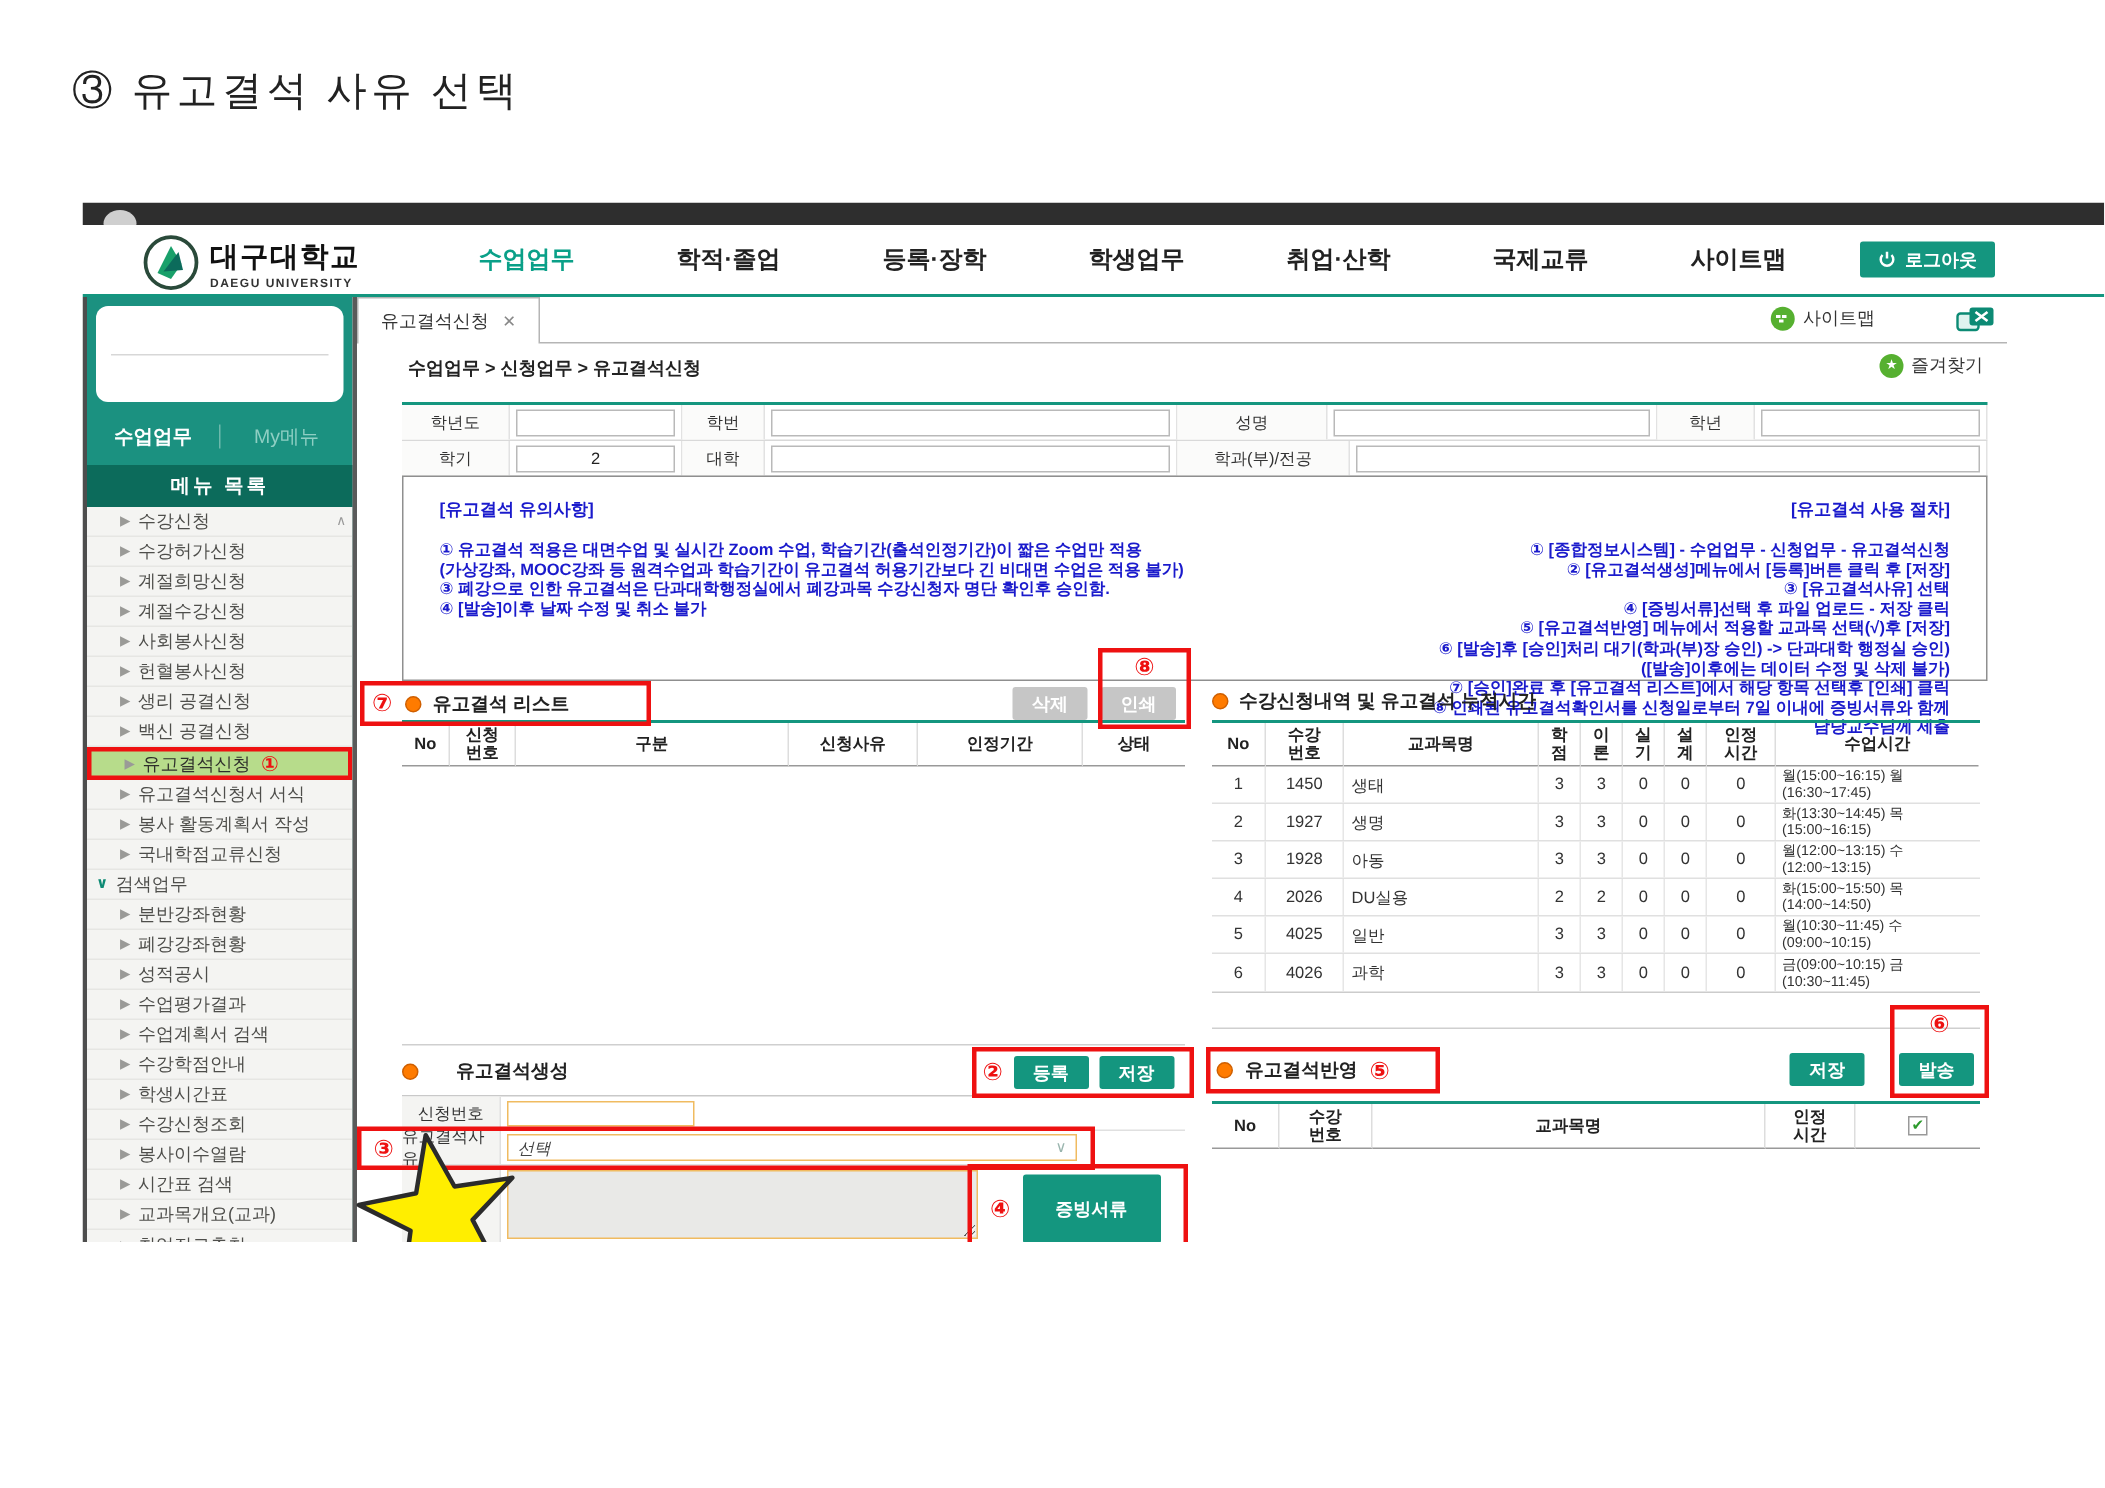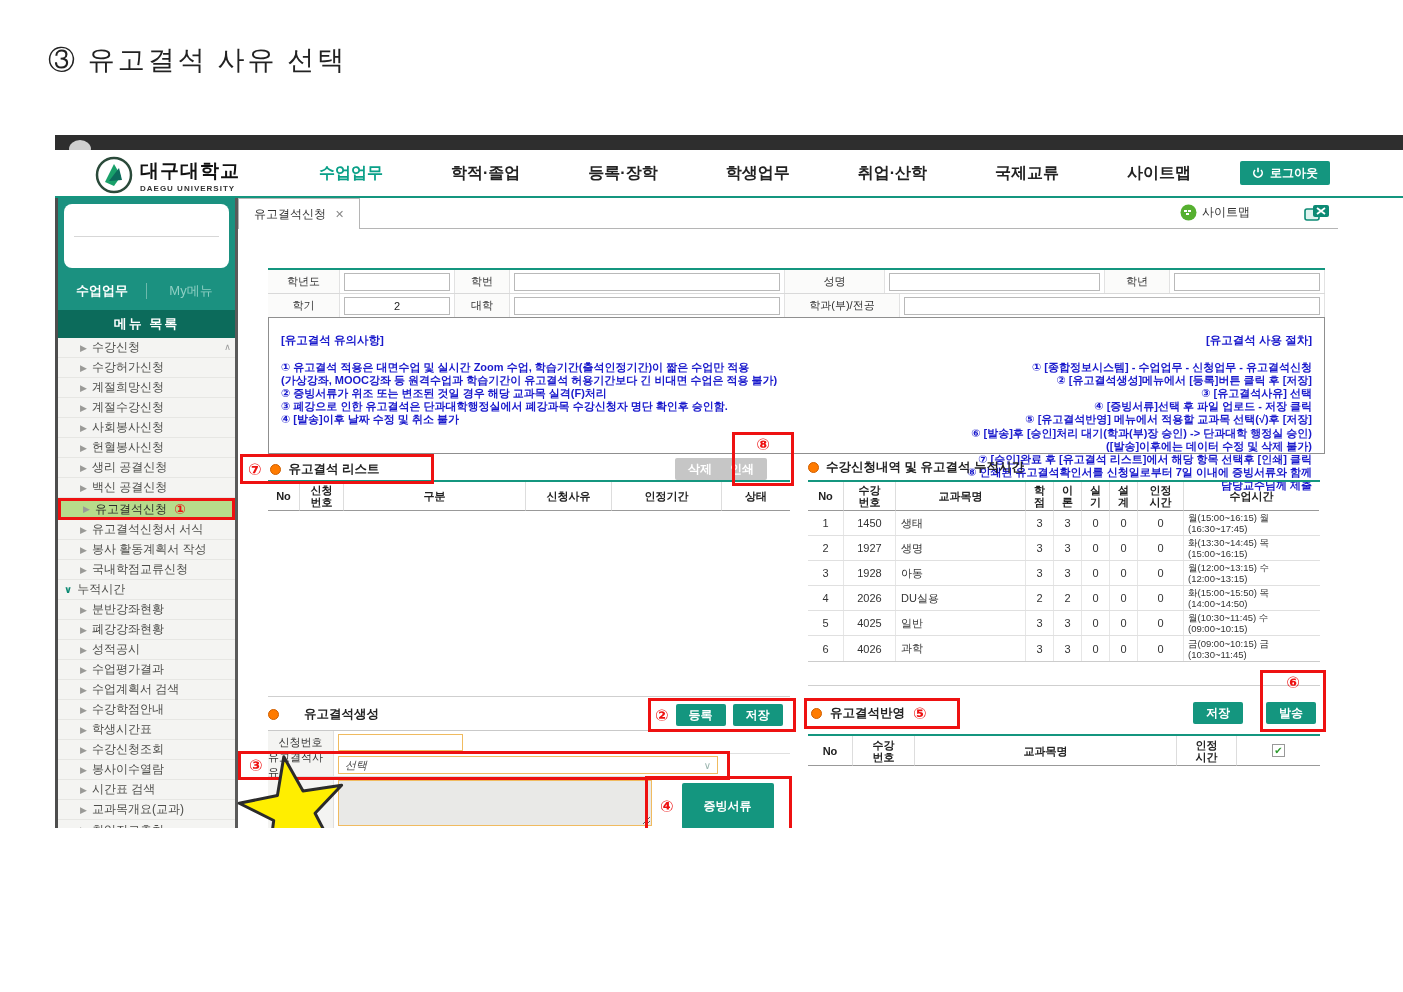--- a/index.html
+++ b/index.html
@@ -62,21 +62,21 @@
   .grn-circ { width:16px; height:16px; border-radius:50%; background:#56b030; color:#fff; font-size:9px; display:flex; align-items:center; justify-content:center; }
 
   
   .form-tbl { position:absolute; left:30px; top:70px; width:1057px; border-top:2px solid #14967f; }
   .form-row { display:grid; height:24px; border-bottom:1px solid #d9d9d9; }
   .fcell { border-right:1px solid #e2e2e2; display:flex; align-items:center; justify-content:center; }
   .flabel { font-size:11px; color:#333; background:#fbfbfa; }
   .finput { width:calc(100% - 8px); height:18px; border:1px solid #b9b9b9; background:#fff; font-size:11px; text-align:center; color:#222; }
 
   
-  .notice { position:absolute; left:30px; top:119px; width:1057px; height:137px; border:1px solid #8f8f8f; display:flex; padding:3px 12px; gap:8px; }
+  .notice { position:absolute; left:30px; top:119px; width:1057px; height:137px; border:1px solid #8f8f8f; display:flex; padding:3px 24px; gap:8px; }
   .ncol { color:#1a1acc; font-size:11px; font-weight:bold; line-height:13.2px; white-space:pre-line; }
   .ncol .nt { font-size:11.5px; }
   .ncol1 { width:590px; }
   .ncol2 { width:450px;text-align:right; }
 
   
   .bullet { width:11px; height:11px; border-radius:50%; background:#ff7b00; border:1px solid #cf5f00; display:inline-block; }
   .sec-title { font-size:12.5px; font-weight:bold; color:#222; }
   .circ-num { color:#ee1111; font-size:16px; font-weight:bold; }
   .redbox { position:absolute; border:3px solid #ee1111; }
@@ -220,21 +220,21 @@
           <div class="menu-item">
             <span class="arr">▶</span>
             <span class="lbl">봉사 활동계획서 작성</span>
           </div>
           <div class="menu-item">
             <span class="arr">▶</span>
             <span class="lbl">국내학점교류신청</span>
           </div>
           <div class="menu-section">
             <span class="chk">∨</span>
-            <span class="lbl">누적시간</span>
+            <span class="lbl">검색업무</span>
           </div>
           <div class="menu-item">
             <span class="arr">▶</span>
             <span class="lbl">분반강좌현황</span>
           </div>
           <div class="menu-item">
             <span class="arr">▶</span>
             <span class="lbl">폐강강좌현황</span>
           </div>
           <div class="menu-item">
@@ -299,20 +299,27 @@
           <span>사이트맵</span>
         </div>
         <div class="win-icon">
           <svg width="26" height="18" viewBox="0 0 26 18">
             <rect x="1" y="5" width="14" height="11" rx="2" fill="#dff3ef" stroke="#0c8a74" stroke-width="1.6"></rect>
             <rect x="9" y="1" width="16" height="12" rx="2" fill="#0c8a74"></rect>
             <path d="M13 4 l8 6 M21 4 l-8 6" stroke="#fff" stroke-width="1.8"></path>
           </svg>
         </div>
       </div>
+      <div class="crumb-row">
+        <div class="crumb">수업업무 &gt; 신청업무 &gt; 유고결석신청</div>
+        <div class="fav">
+          <span class="grn-circ">★</span>
+          <span>즐겨찾기</span>
+        </div>
+      </div>
 
       <div class="form-tbl">
           <div class="form-row" style="grid-template-columns: 72px 115px 55px 275px 100px 220px 65px 155px;">
             <div class="fcell flabel">학년도</div>
             <div class="fcell">
               <input class="finput" value="" style="">
             </div>
             <div class="fcell flabel">학번</div>
             <div class="fcell">
               <input class="finput" value="" style="">
@@ -338,37 +345,37 @@
             <div class="fcell flabel">학과(부)/전공</div>
             <div class="fcell">
               <input class="finput" value="" style="">
             </div>
           </div>
         </div>
 
       <div class="notice">
         <div class="ncol ncol1">
           <div class="nt">[유고결석 유의사항]</div>
-          <div><div>① 유고결석 적용은 대면수업 및 실시간 Zoom 수업, 학습기간(출석인정기간)이 짧은 수업만 적용</div><div>   (가상강좌, MOOC강좌 등 원격수업과 학습기간이 유고결석 허용기간보다 긴 비대면 수업은 적용 불가)</div><div>② 증빙서류가 위조 또는 변조된 것일 경우 해당 교과목 실격(F)처리</div><div>③ 폐강으로 인한 유고결석은 단과대학행정실에서 폐강과목 수강신청자 명단 확인후 승인함.</div><div>④ [발송]이후 날짜 수정 및 취소 불가</div></div>
+          <div><div>① 유고결석 적용은 대면수업 및 실시간 Zoom 수업, 학습기간(출석인정기간)이 짧은 수업만 적용</div><div>   (가상강좌, MOOC강좌 등 원격수업과 학습기간이 유고결석 허용기간보다 긴 비대면 수업은 적용 불가)</div><div>③ 폐강으로 인한 유고결석은 단과대학행정실에서 폐강과목 수강신청자 명단 확인후 승인함.</div><div>④ [발송]이후 날짜 수정 및 취소 불가</div></div>
         </div>
         <div class="ncol ncol2">
           <div class="nt">[유고결석 사용 절차]</div>
           <div><div>① [종합정보시스템] - 수업업무 - 신청업무 - 유고결석신청</div><div>② [유고결석생성]메뉴에서 [등록]버튼 클릭 후 [저장]</div><div>③ [유고결석사유] 선택</div><div>④ [증빙서류]선택 후 파일 업로드 - 저장 클릭</div><div>⑤ [유고결석반영] 메뉴에서 적용할 교과목 선택(√)후 [저장]</div><div>⑥ [발송]후 [승인]처리 대기(학과(부)장 승인) -&gt; 단과대학 행정실 승인)</div><div>   ([발송]이후에는 데이터 수정 및 삭제 불가)</div><div>⑦ [승인]완료 후 [유고결석 리스트]에서 해당 항목 선택후 [인쇄] 클릭</div><div>⑧ 인쇄된 유고결석확인서를 신청일로부터 7일 이내에 증빙서류와 함께</div><div>   담당교수님께 제출</div></div>
         </div>
       </div>
 
       <div class="redbox" style="left:2px;top:256px;width:194px;height:30px;z-index:40;">
         <div style="display:flex;align-items:center;gap:8px;height:100%;padding-left:5px;">
           <span class="circ-num">⑦</span>
           <span class="bullet"></span>
           <span class="sec-title">유고결석 리스트</span>
         </div>
       </div>
       <div class="btn gray abs" style="left:437px;top:260px;">삭제</div>
-      <div class="btn gray abs" style="left:479px;top:260px;text-align:right;">인쇄</div>
+      <div class="btn gray abs" style="left:496px;top:260px;text-align:right;">인쇄</div>
       <div class="redbox" style="left:494px;top:234px;width:62px;height:54px;z-index:40;">
         <div style="text-align:center;"><span class="circ-num">⑧</span></div>
       </div>
       <div class="abs-tbl">
         <div class="thead" style="grid-template-columns: 32px 44px 182px 86px 110px 68px;">
             <div class="th">No</div>
             <div class="th">신청
 번호</div>
             <div class="th">구분</div>
             <div class="th">신청사유</div>

